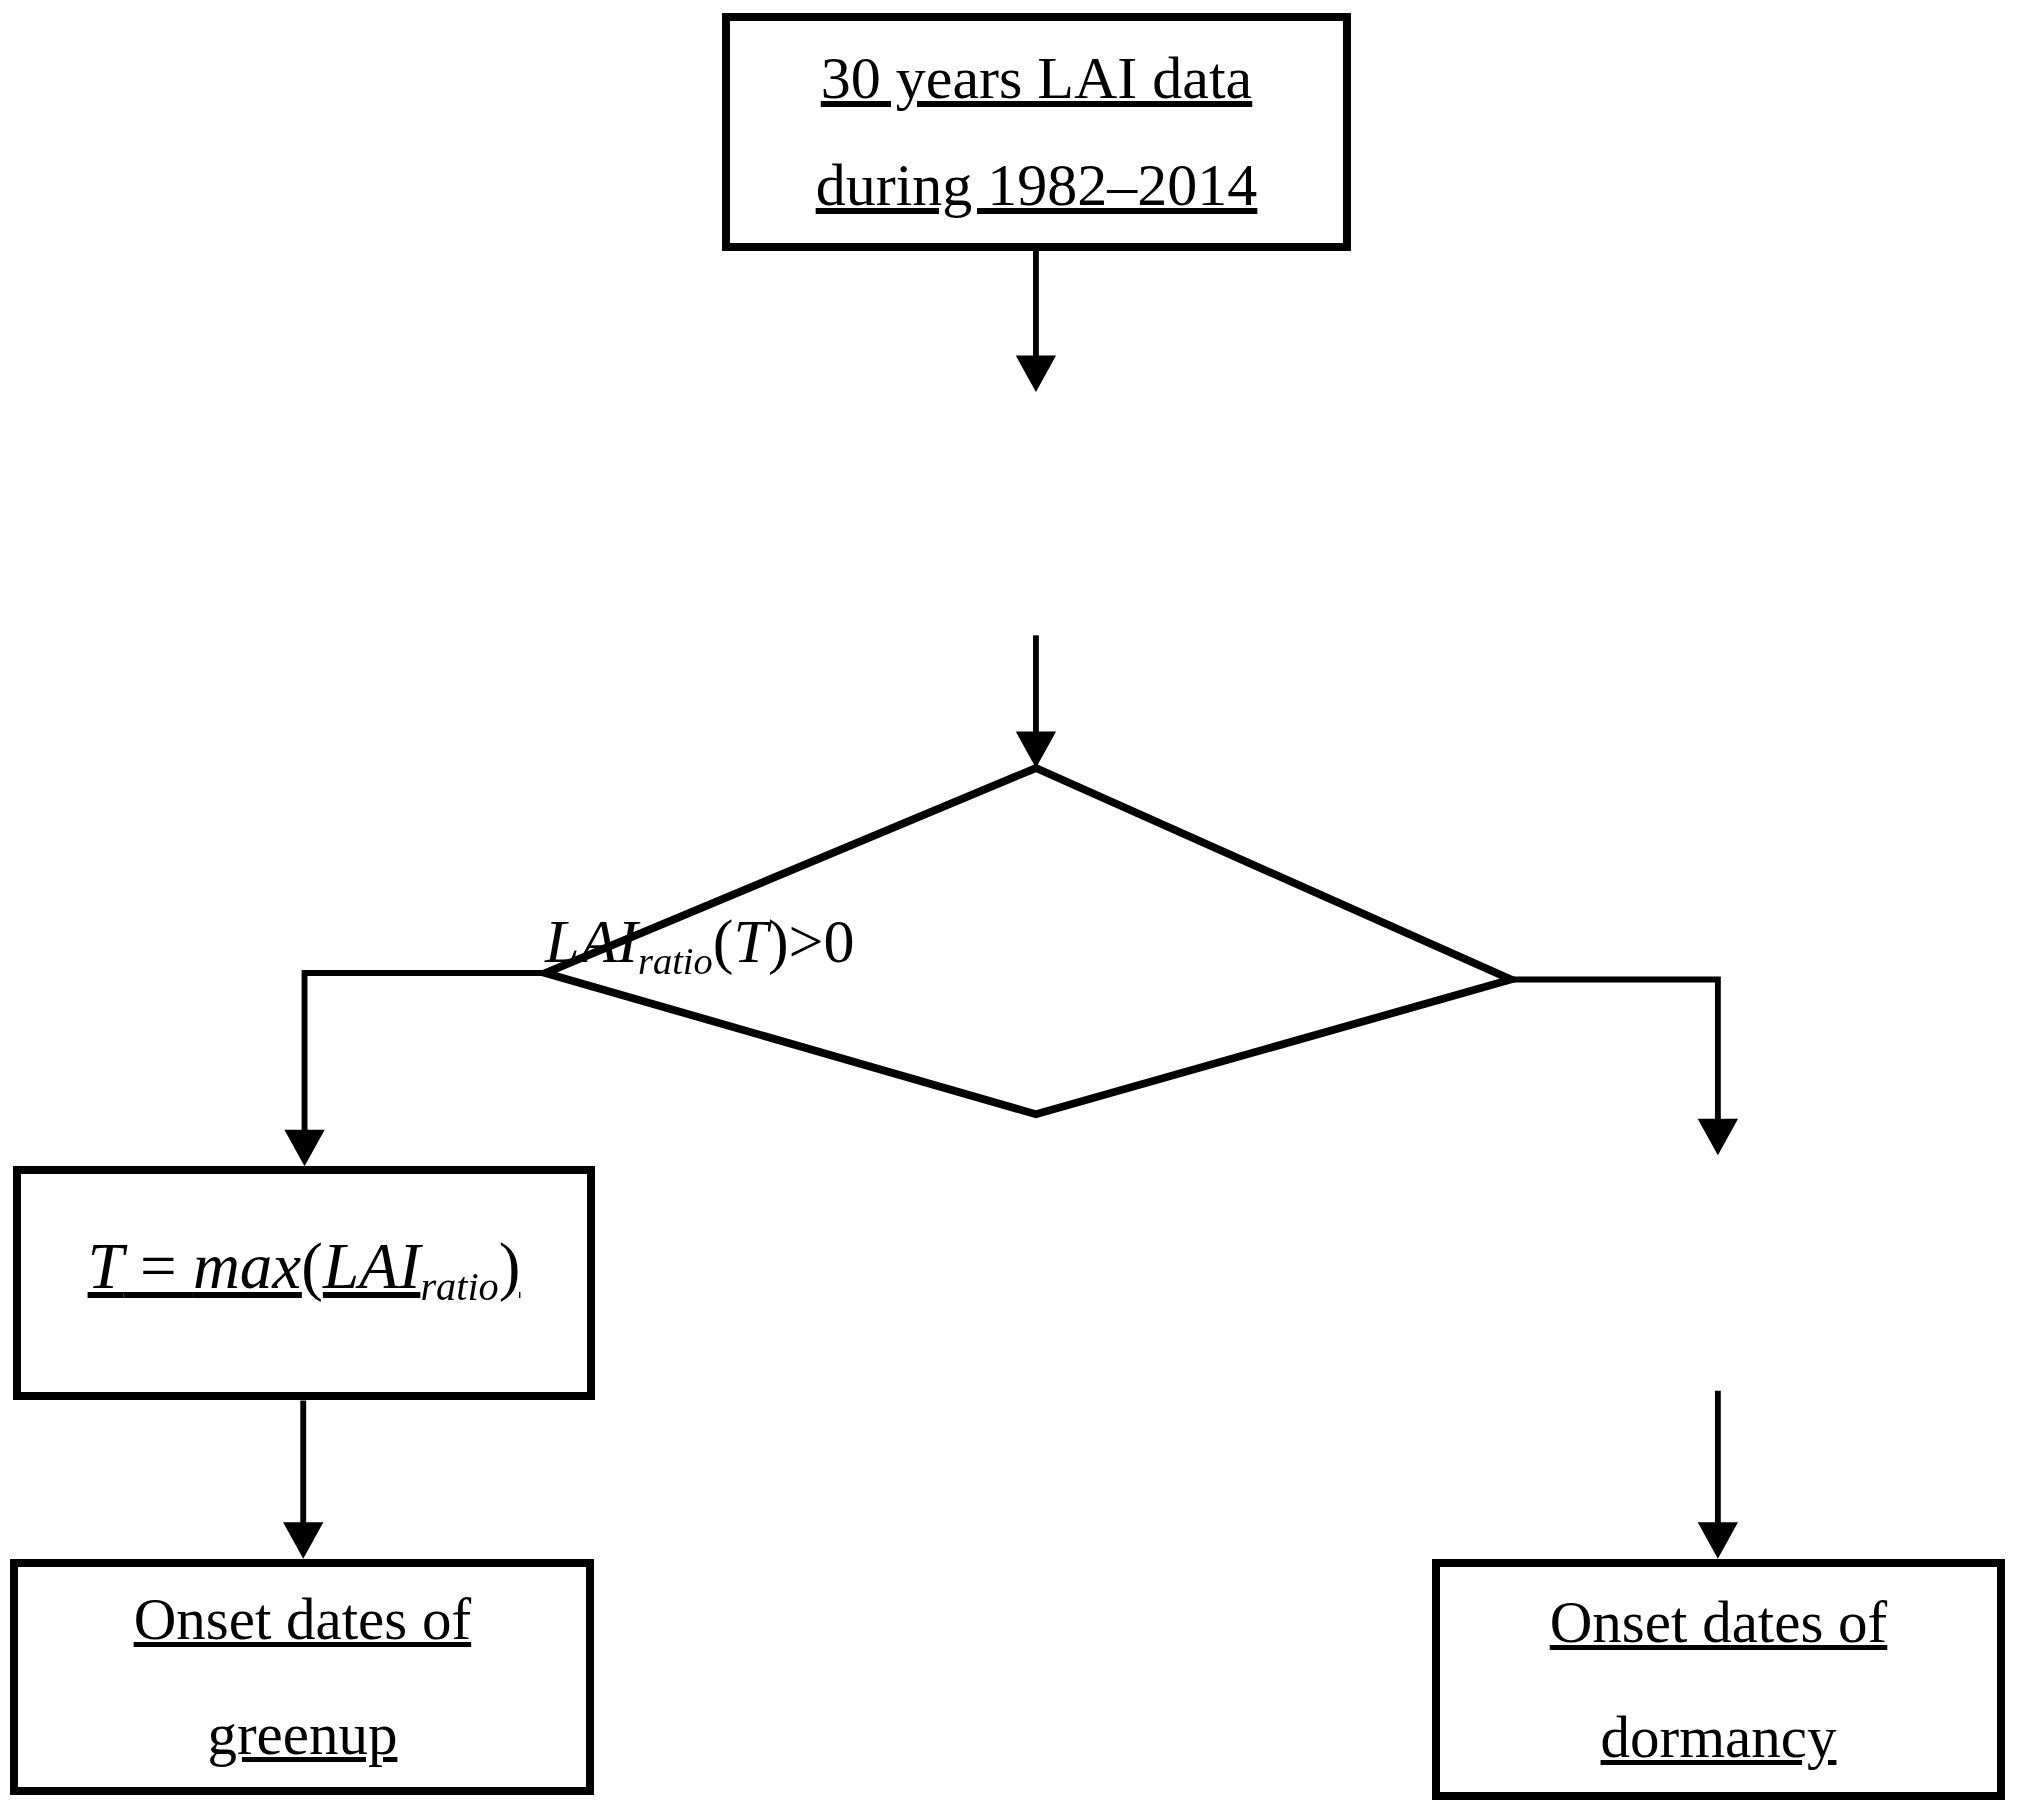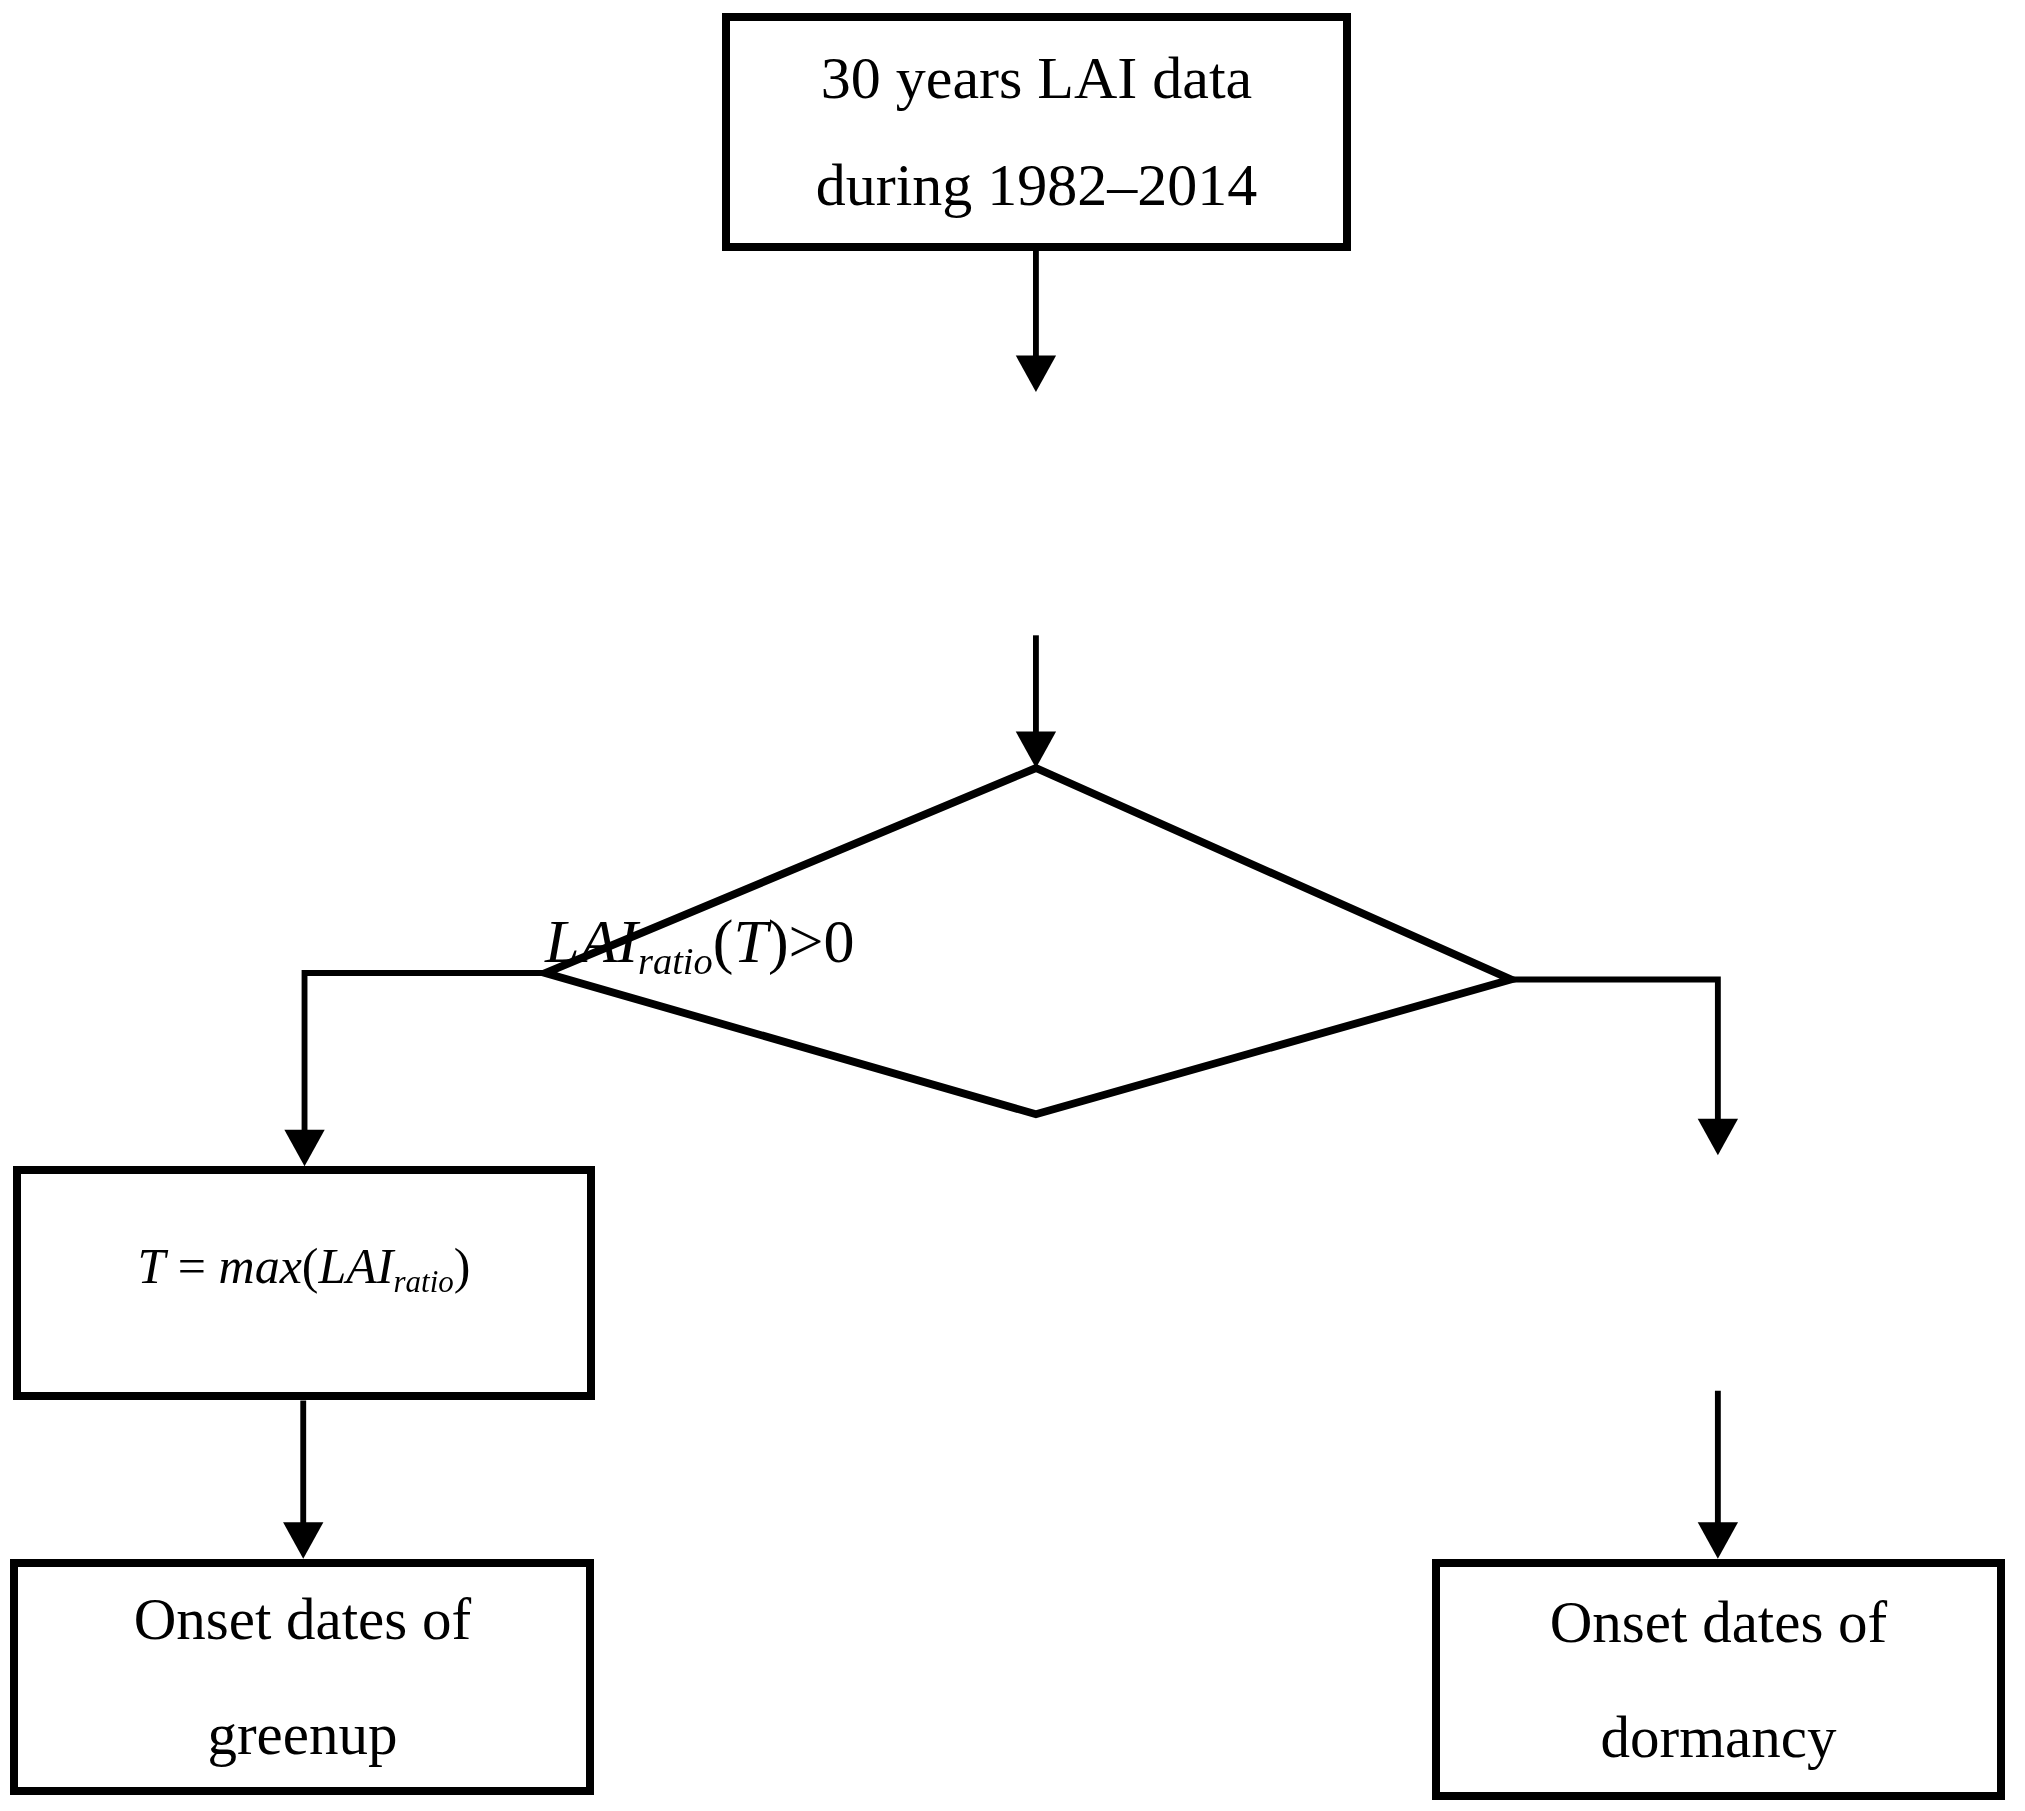--- a/index.html
+++ b/index.html
@@ -12,28 +12,29 @@
   #canvas { position: relative; width: 2025px; height: 1812px; background: #fff; overflow: hidden; }
   #wires { position: absolute; left: 0; top: 0; width: 2025px; height: 1812px; }
 
   .box {
     position: absolute;
     border: 8.5px solid #000;
     background: #fff;
     display: flex; flex-direction: column;
     align-items: center; justify-content: center;
     text-align: center;
+    text-decoration: underline;
   }
   .mathline { white-space: nowrap; }
   .it { font-style: italic; }
   sub { font-size: 0.62em; font-style: italic; vertical-align: -0.30em; line-height: 0; }
 
   #node-input    { left: 722px; top: 13px;   width: 629px; height: 238px; font-size: 60px; line-height: 107px; }
   #node-lairatio { left: 722px; top: 390px;  width: 629px; height: 245px; font-size: 73px; }
-  #node-max      { left: 13px;   top: 1166px; width: 582px; height: 234px; font-size: 50px; }
+  #node-max      { left: 13px;   top: 1166px; width: 582px; height: 234px; font-size: 65px; }
   #node-max .mathline { transform: translateY(-17px); }
   #node-min      { left: 1432px; top: 1155px; width: 573px; height: 236px; font-size: 65px; }
   #node-min .mathline { transform: translateY(-13px); }
   #node-greenup  { left: 10.4px;   top: 1559px; width: 584px; height: 236px; font-size: 59px; line-height: 115px; }
   #node-dormancy { left: 1432px; top: 1559px; width: 573px; height: 241px; font-size: 59px; line-height: 115px; }
 
   #decision-label {
     position: absolute; left: 545px; top: 768px; width: 966px; height: 346px;
     display: flex; align-items: center; 
     font-size: 62px; text-align: center;

